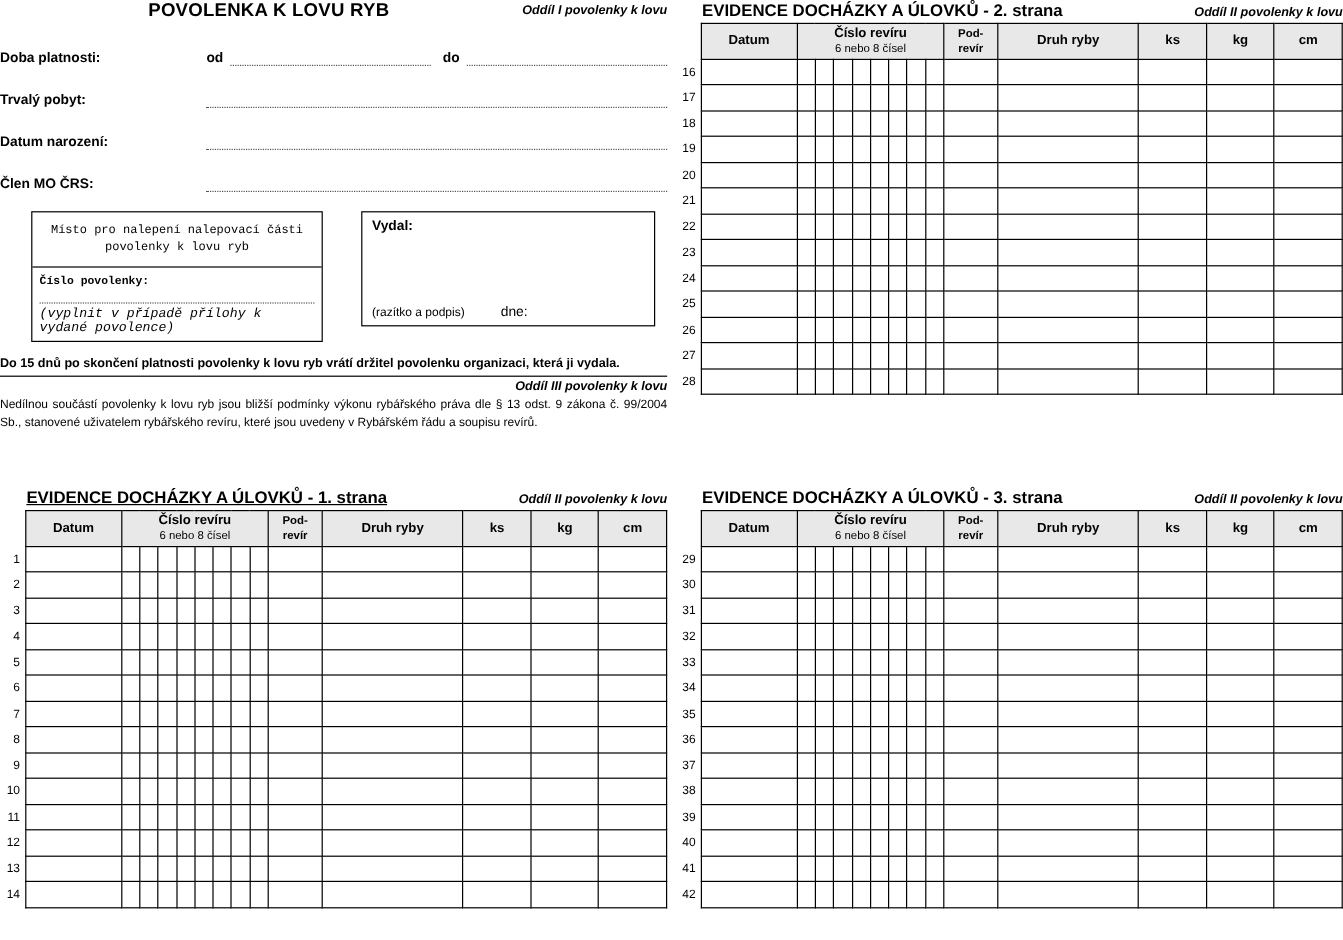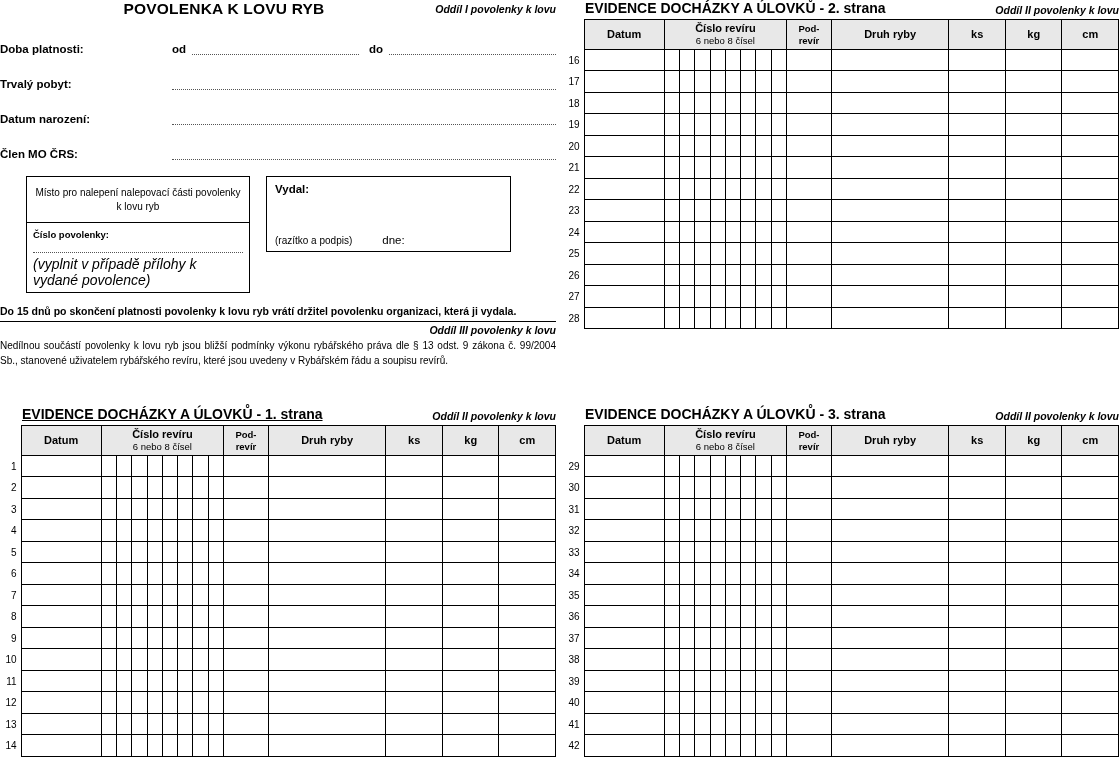--- a/index.html
+++ b/index.html
@@ -23,27 +23,27 @@
   .left-top{position:absolute;left:0;top:0;width:556px;}
   .lt-titlerow{display:flex;align-items:flex-start;}
   .lt-title{flex:1;text-align:center;padding-left:40px;}
   .lt-oddil{width:148px;padding-top:3px;}
   .field-row{display:flex;align-items:flex-end;margin-top:13px;font-size:11.5px;font-weight:bold;}
   .field-label{width:172px;flex:0 0 172px;}
   .dots{flex:1;border-bottom:1px dotted #555;height:12px;}
   .od,.do{font-weight:bold;margin:12px 6px 0 0;}
 
   .boxrow{display:flex;margin-top:16px;margin-left:26px;gap:0;}
-  .box-left{width:224px;border:1px solid #000;box-sizing:border-box;padding:0;}
+  .box-left{width:243px;border:1px solid #000;box-sizing:border-box;padding:0;font-family:Liberation Mono, monospace;}
   .box-left .bl-top{height:46px;display:flex;align-items:center;justify-content:center;text-align:center;font-size:10px;line-height:1.35;border-bottom:1px solid #000;padding:4px 6px;box-sizing:border-box;}
   .box-left .bl-bot{padding:6px 6px 4px 6px;}
   .bl-num{font-size:9.5px;font-weight:bold;}
   .bl-numline{border-bottom:1px dotted #555;height:11px;margin-top:1px;}
-  .bl-note{font-size:14px;font-style:italic;margin-top:3px;}
-  .box-right{width:245px;margin-left:16px;border:1px solid #000;box-sizing:border-box;position:relative;height:76px;}
+  .bl-note{font-size:11px;font-style:italic;margin-top:3px;}
+  .box-right{width:245px;margin-left:32px;border:1px solid #000;box-sizing:border-box;position:relative;height:96px;}
   .br-title{font-weight:bold;font-size:11.5px;padding:6px 0 0 8px;}
   .br-bottom{position:absolute;left:8px;bottom:5px;right:8px;display:flex;align-items:baseline;font-size:10px;}
   .br-bottom .razitko{font-size:10px;}
   .br-bottom .dne{font-weight:normal;font-size:11.5px;margin-left:30px;}
 
   .note1{font-size:10.5px;font-weight:bold;margin-top:12px;}
   .hr{border:none;border-top:1px solid #000;margin:4px 0 2px 0;}
   .note2{font-size:10px;line-height:1.45;text-align:justify;margin-top:3px;}
 
   

